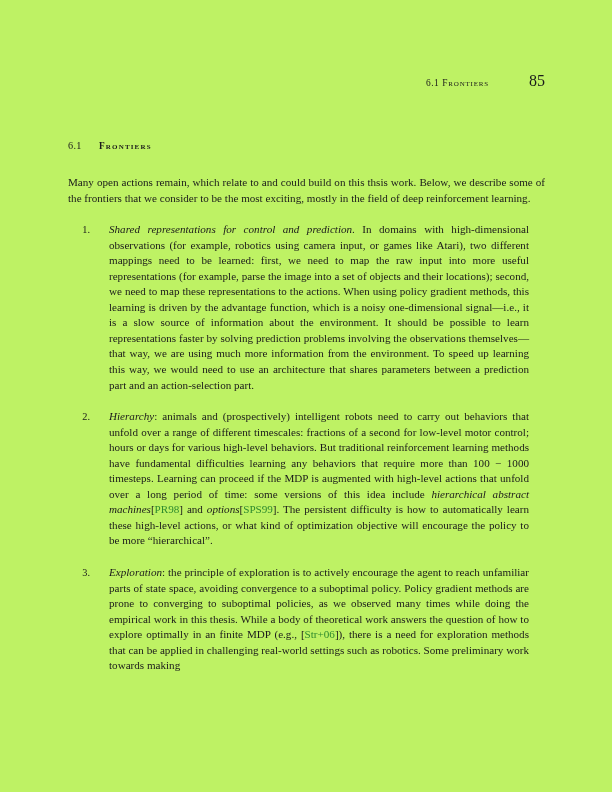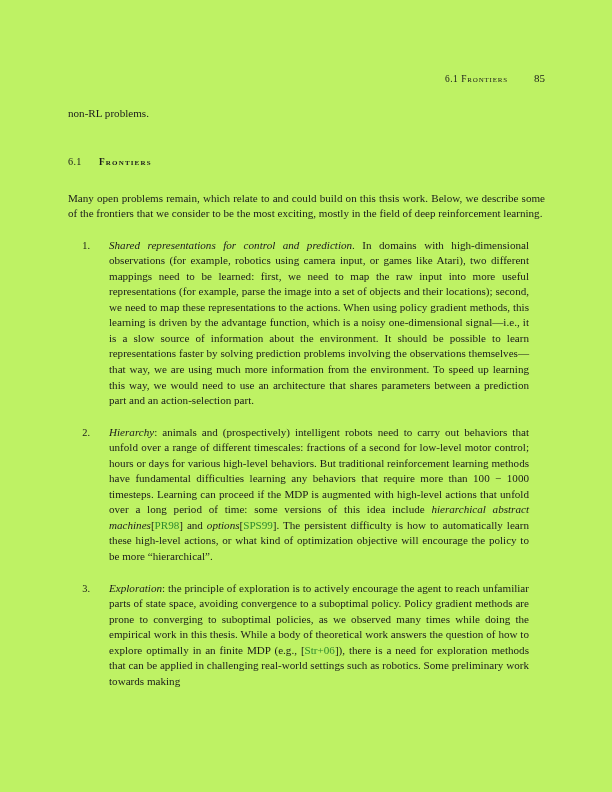--- a/index.html
+++ b/index.html
@@ -36,22 +36,22 @@
     letter-spacing: 0.085em;
     font-size: 9.4px;
     white-space: nowrap;
     color: #1a1a1a;
   }
   .rh-num {
     font-variant: small-caps;
     letter-spacing: 0.05em;
   }
   .rh-pageno {
-    margin-left: 26px;
-    font-size: 11px;
+    margin-left: 40px;
+    font-size: 16px;
     white-space: nowrap;
     color: #1a1a1a;
   }
 
   
   .textblock {
     position: absolute;
     top: 106px;
     left: 68px;
     width: 477px;
@@ -142,28 +142,27 @@
 
 <div class="page">
 
   <div class="running-head">
     <span class="rh-section"><span class="rh-num">6.1</span> <span>Frontiers</span></span>
     <span class="rh-pageno">85</span>
   </div>
 
   <div class="textblock">
 
-    <p class="body lead-para">non-RL problems.</p>
 
     <div class="section-heading">
       <span class="sh-number">6.1</span>
       <span class="sh-title">Frontiers</span>
     </div>
 
-    <p class="body">Many open problems remain, which relate to and could build on this thsis work. Below, we describe some of the frontiers that we consider to be the most exciting, mostly in the field of deep reinforcement learning.</p>
+    <p class="body">Many open actions remain, which relate to and could build on this thsis work. Below, we describe some of the frontiers that we consider to be the most exciting, mostly in the field of deep reinforcement learning.</p>
 
     <ol class="enum">
 
       <li>
         <span class="enum-marker">1.</span>
         <p class="enum-body"><em class="ital">Shared representations for control and prediction</em><span>.</span><span> In domains with high-dimensional observations (for example, robotics using camera input, or games like Atari), two different mappings need to be learned: first, we need to map the raw input into more useful representations (for example, parse the image into a set of objects and their locations); second, we need to map these representations to the actions. When using policy gradient methods, this learning is driven by the advantage function, which is a noisy one-dimensional signal—i.e., it is a slow source of information about the environment. It should be possible to learn representations faster by solving prediction problems involving the observations themselves—that way, we are using much more information from the environment. To speed up learning this way, we would need to use an architecture that shares parameters between a prediction part and an action-selection part.</span></p>
       </li>
 
       <li>
         <span class="enum-marker">2.</span>

